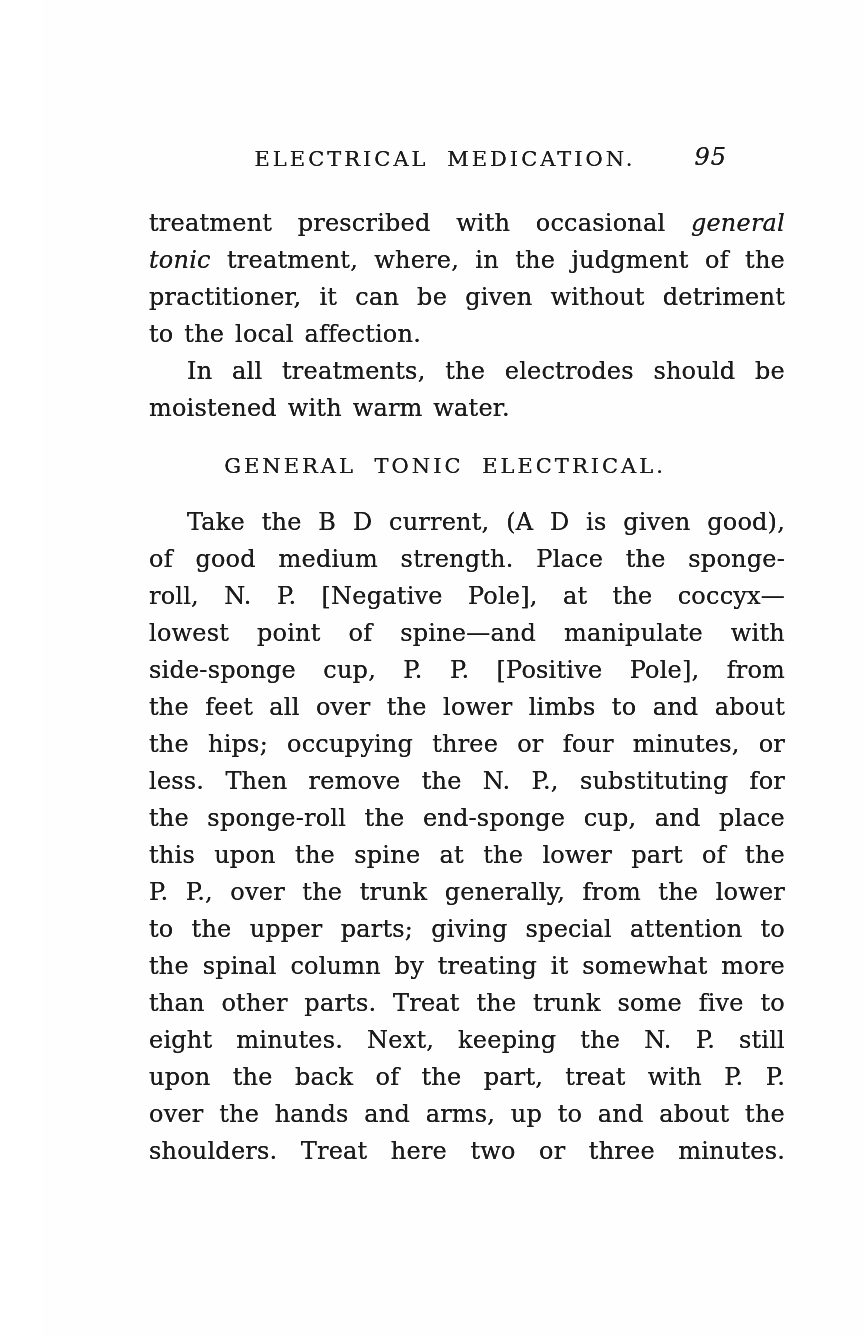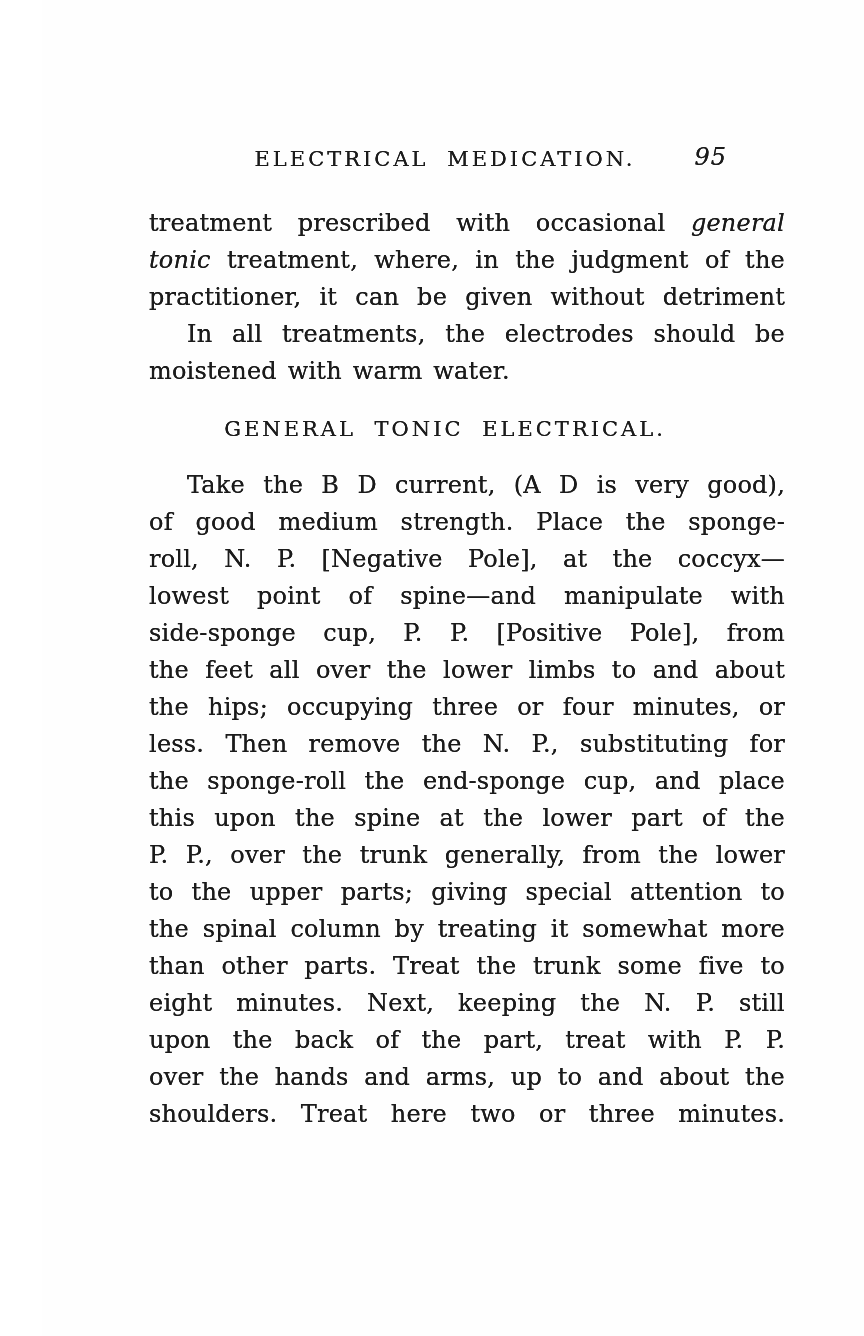--- a/index.html
+++ b/index.html
@@ -87,31 +87,32 @@
       <div class="title">ELECTRICAL MEDICATION.</div>
       <div class="pagenum">95</div>
     </div>
 
     <div class="body-text">
 
       <div class="para para1 short-last">
           <div class="line first">treatment prescribed with occasional <i>general</i></div>
           <div class="line"><i>tonic</i> treatment, where, in the judgment of the</div>
           <div class="line">practitioner, it can be given without detriment</div>
+          <div class="line last">to the local affection.</div>
         </div>
 
       <div class="para short-last indented">
           <div class="line first">In all treatments, the electrodes should be</div>
           <div class="line last">moistened with warm water.</div>
         </div>
 
       <h2 class="section-heading">GENERAL TONIC ELECTRICAL.</h2>
 
       <div class="para indented">
-          <div class="line first">Take the B D current, (A D is very good),</div>
+          <div class="line first">Take the B D current, (A D is given good),</div>
           <div class="line">of good medium strength. Place the sponge-</div>
           <div class="line">roll, N. P. [Negative Pole], at the coccyx—</div>
           <div class="line">lowest point of spine—and manipulate with</div>
           <div class="line">side-sponge cup, P. P. [Positive Pole], from</div>
           <div class="line">the feet all over the lower limbs to and about</div>
           <div class="line">the hips; occupying three or four minutes, or</div>
           <div class="line">less. Then remove the N. P., substituting for</div>
           <div class="line">the sponge-roll the end-sponge cup, and place</div>
           <div class="line">this upon the spine at the lower part of the</div>
           <div class="line">P. P., over the trunk generally, from the lower</div>

